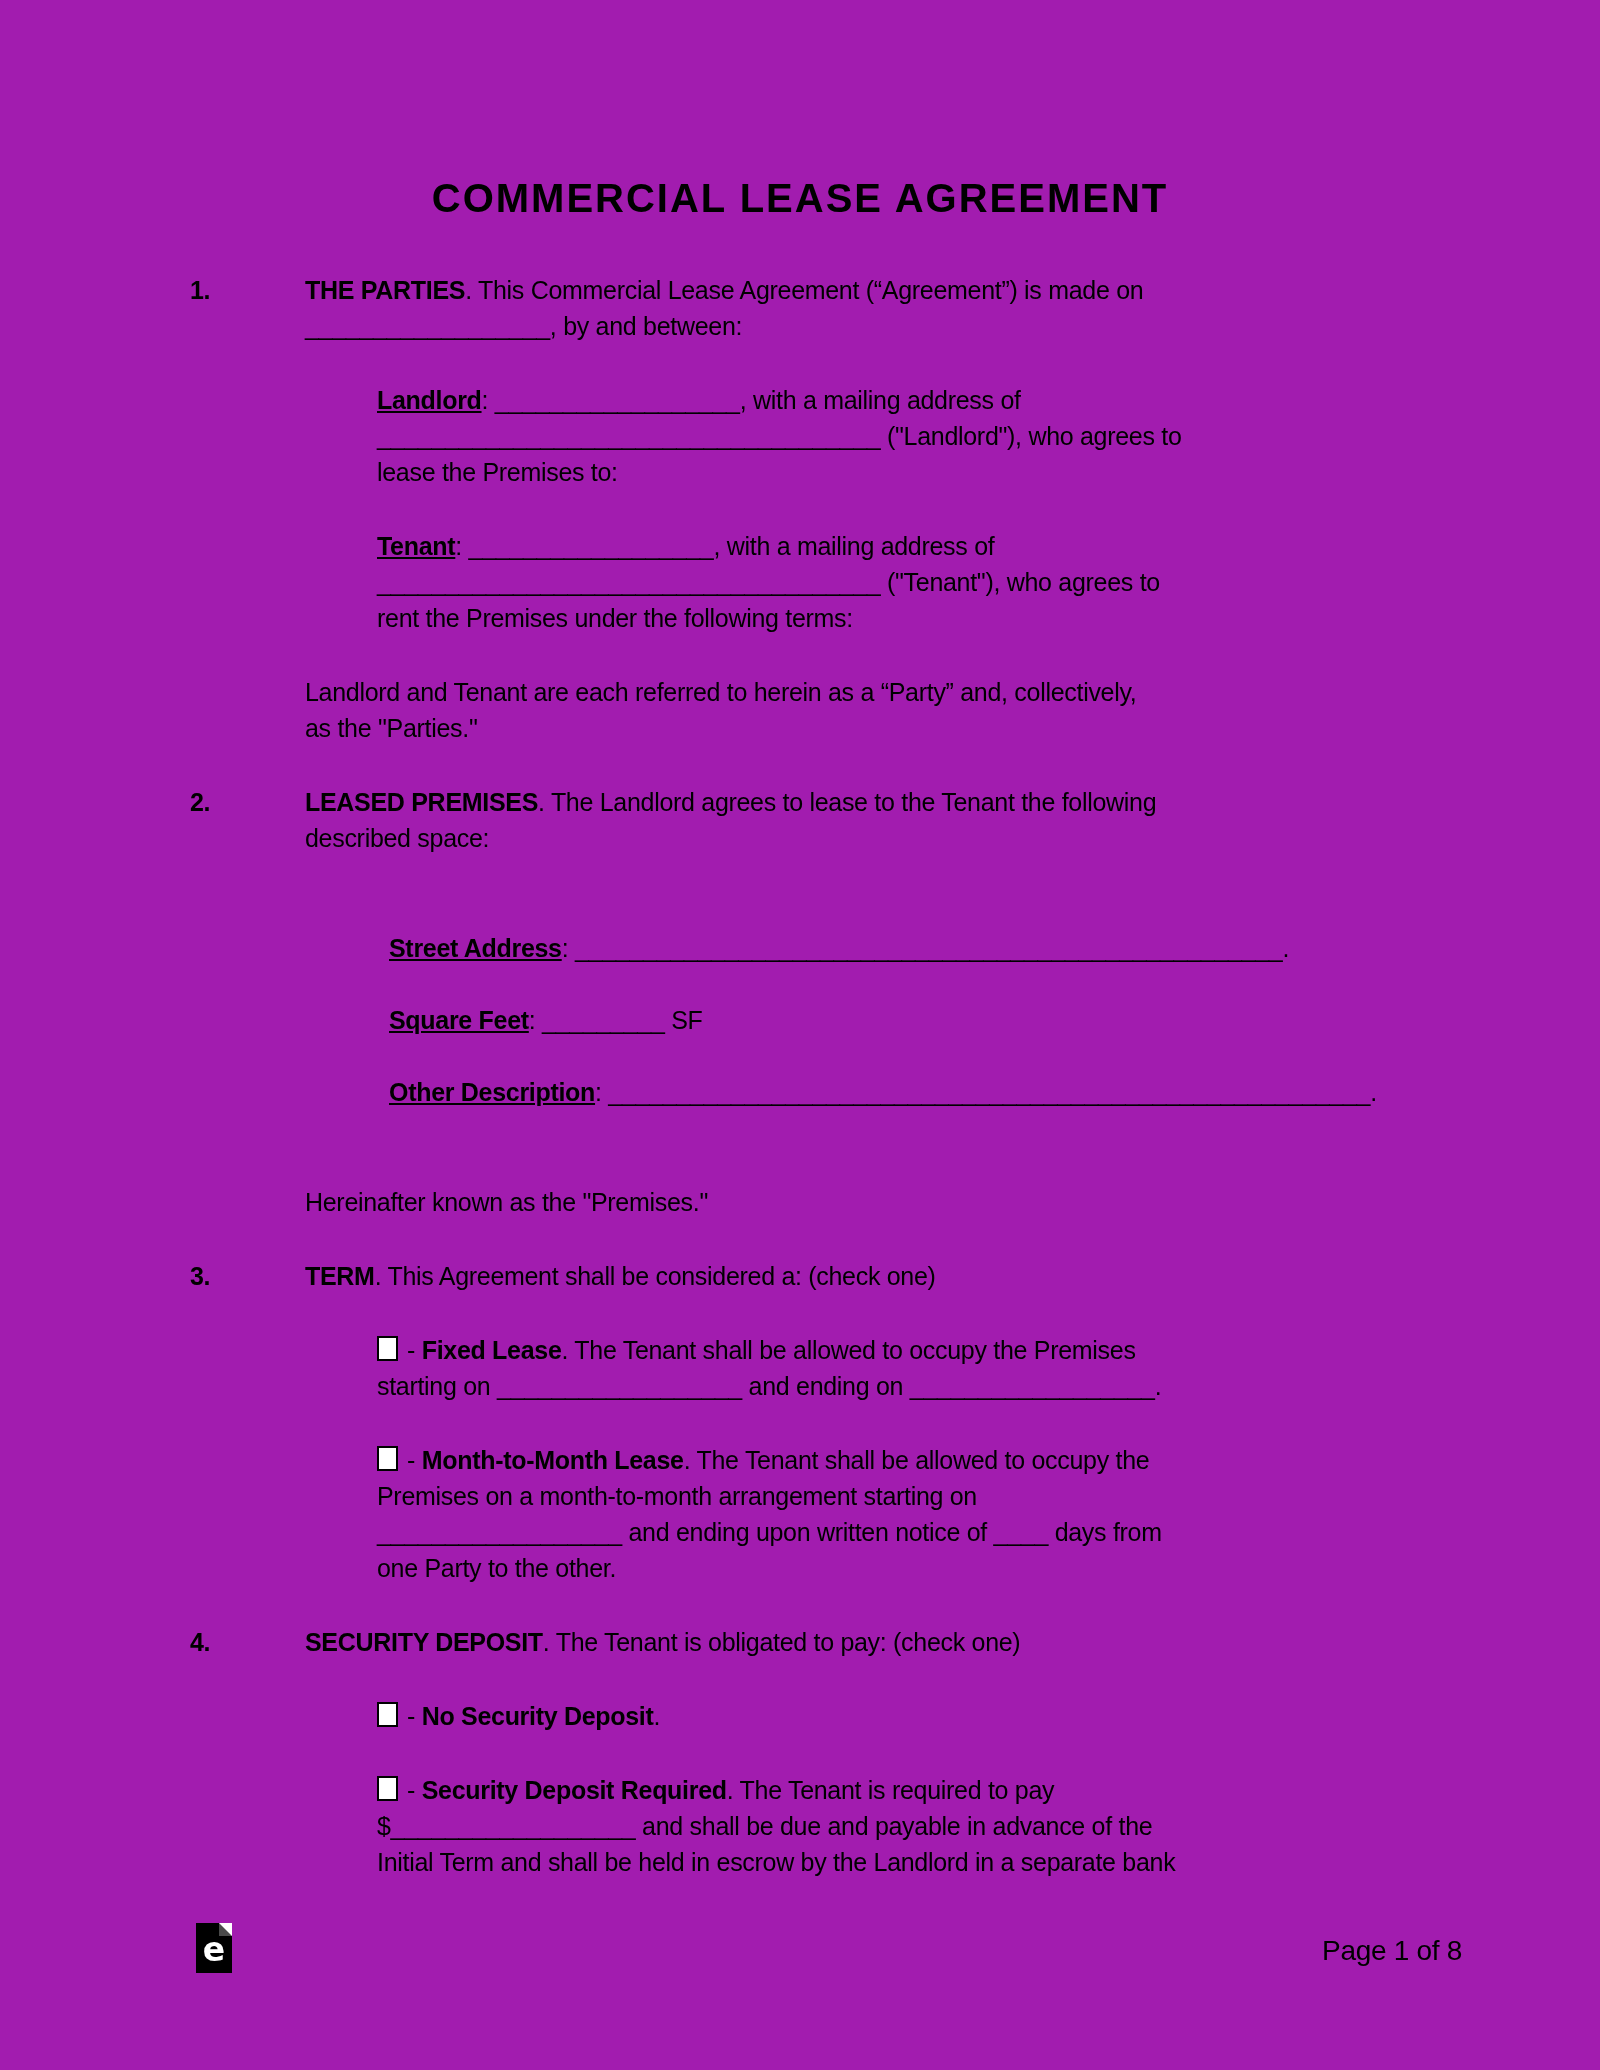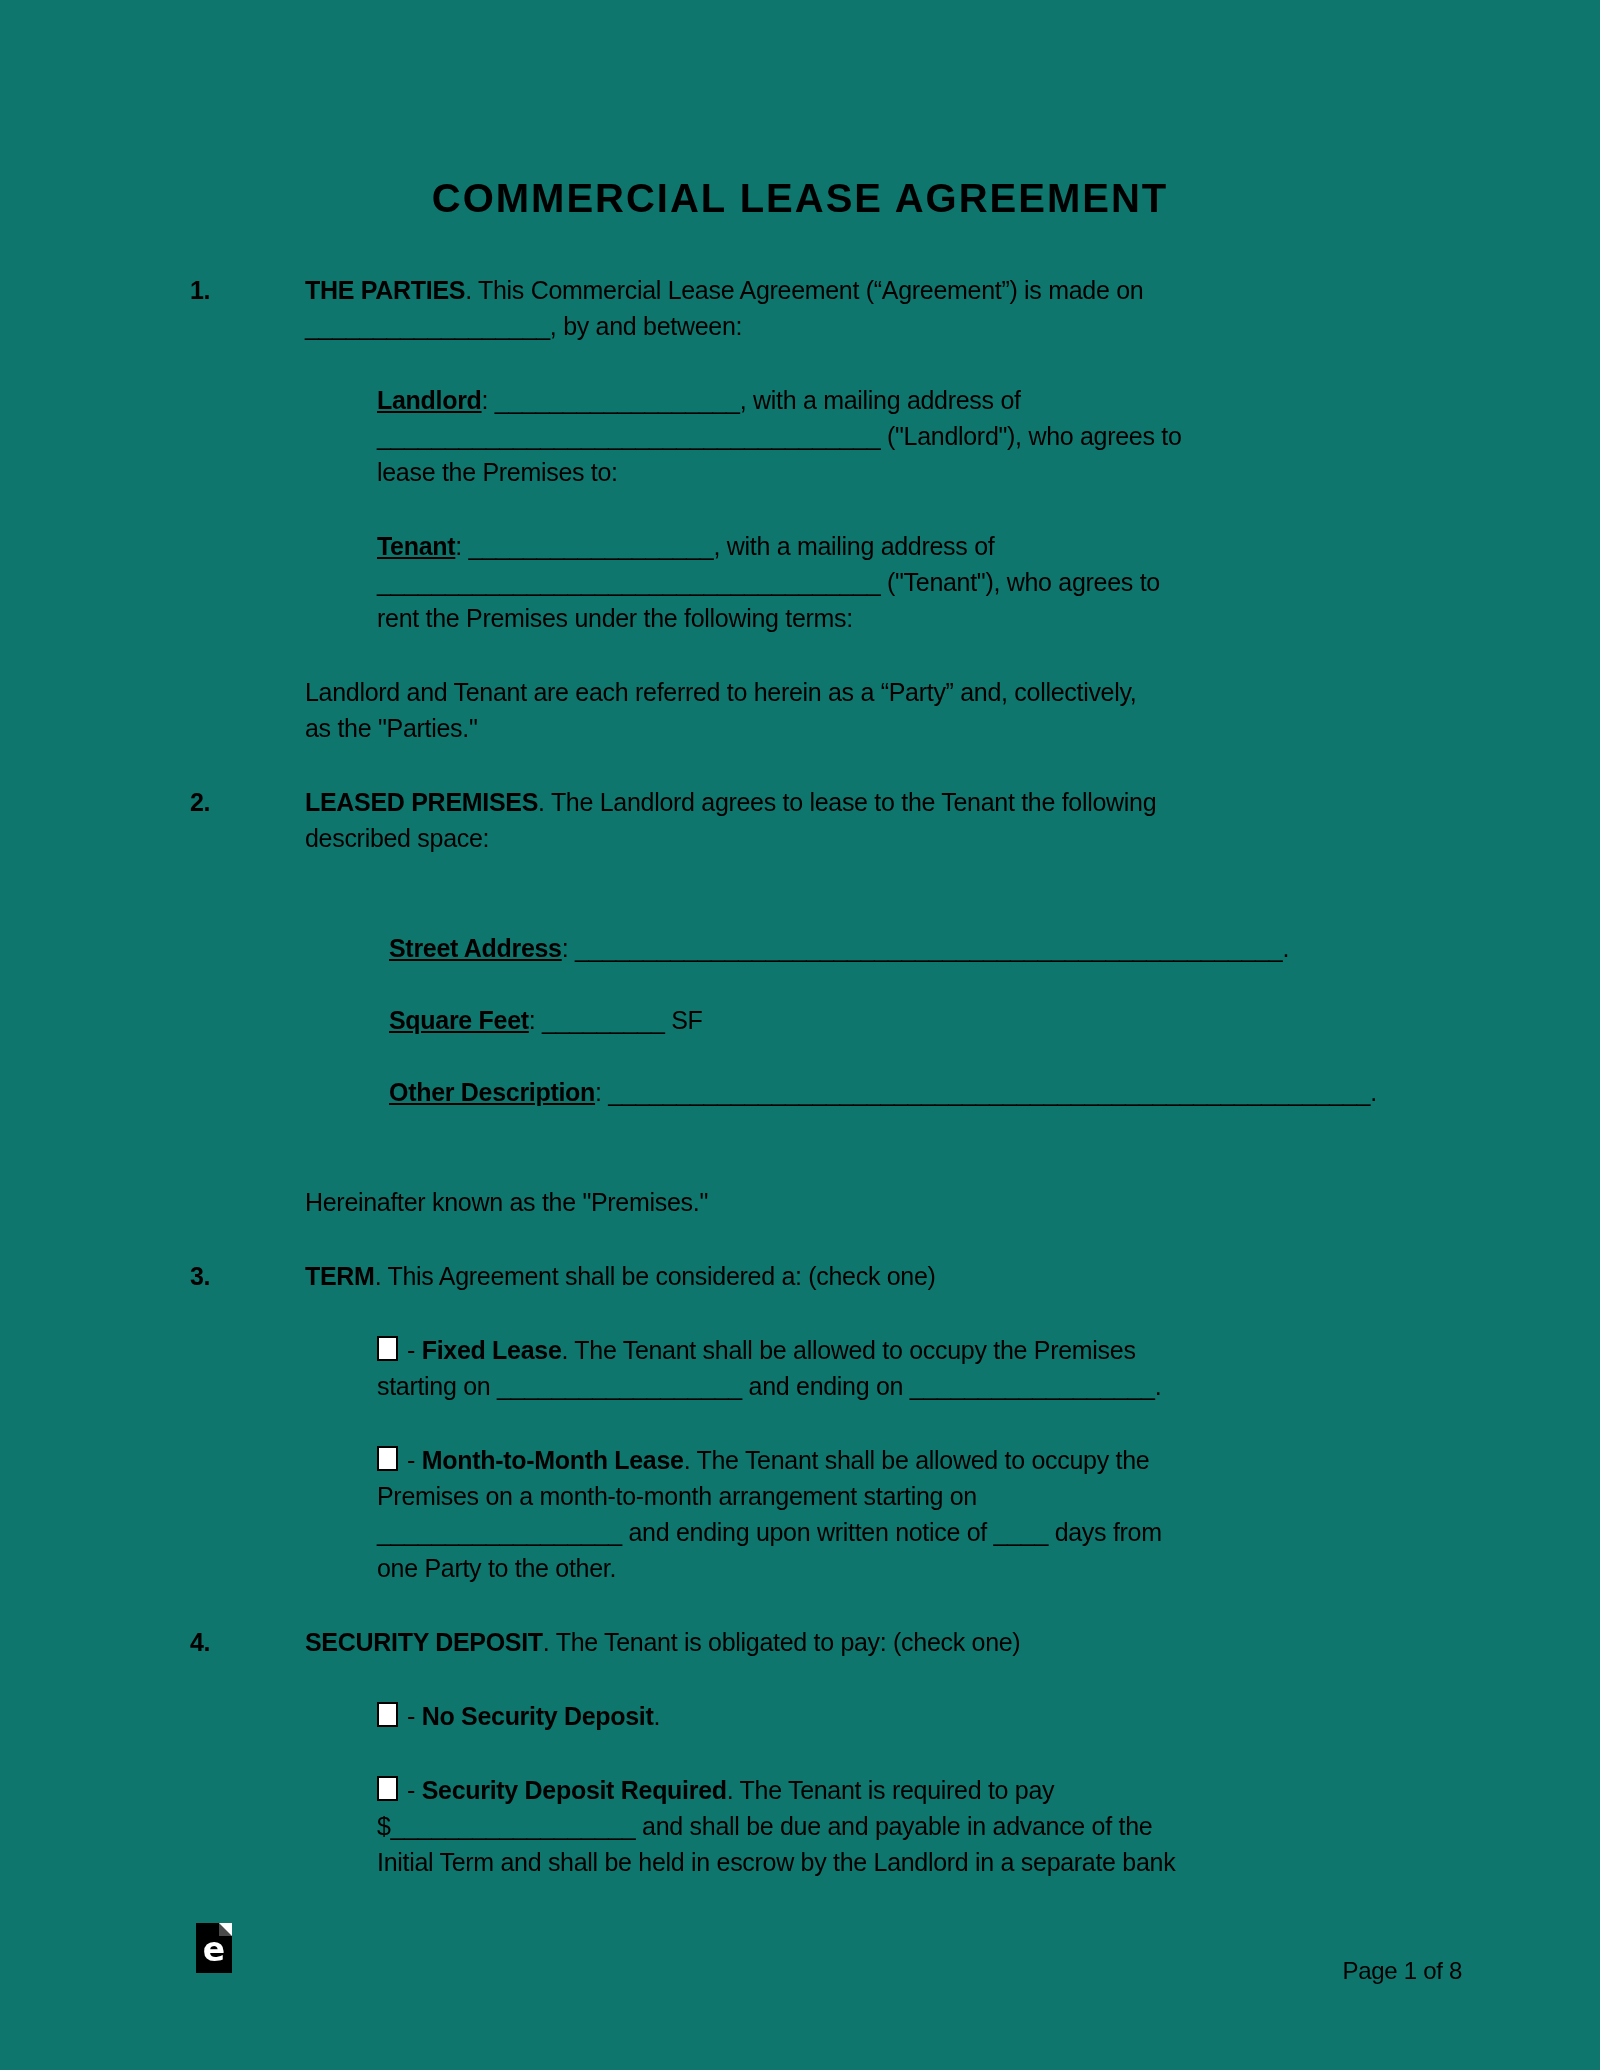--- a/index.html
+++ b/index.html
@@ -1,19 +1,19 @@
 <!DOCTYPE html>
 <html><head>
 <meta charset="utf-8">
 <style>
   html,body { margin:0; padding:0; background:#fff; }
   .page {
     position:relative;
     width:1600px; height:2070px;
-    background:#0f766e;
+    background:#a21caf;
     box-sizing:border-box;
     padding:176px 190px 0 190px;
     font-family:"Liberation Sans", sans-serif;
     color:#000;
     overflow:hidden;
   }
   .title {
     margin:0 0 52px 0;
     font-size:40px; line-height:44px;
     font-weight:bold; text-align:center;
@@ -50,21 +50,21 @@
     border-color:transparent #fff #4a4a4a transparent;
   }
   .logo-e {
     position:absolute; left:0; top:8px; width:100%;
     text-align:center; color:#fff;
     font-size:33px; line-height:38px; font-weight:bold;
     font-family:"DejaVu Sans", sans-serif;
   }
   .page-label {
     position:absolute; top:1936px; right:138px;
-    font-size:24px; line-height:30px; letter-spacing:-0.3px;margin-top:20px;
+    font-size:28px; line-height:30px; letter-spacing:-0.3px;
   }
 </style>
 </head>
 <body>
 
 <div class="page">
 
   <h1 class="title">COMMERCIAL LEASE AGREEMENT</h1>
 
   <section class="sec">

